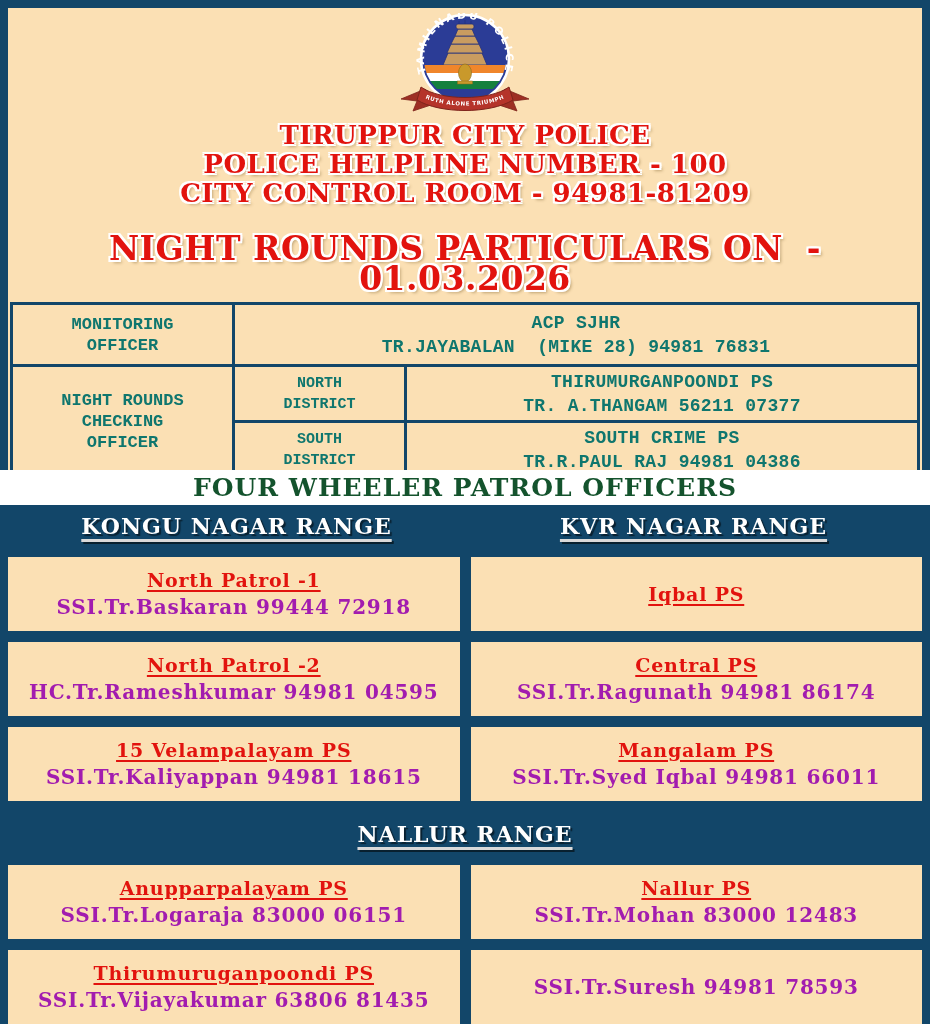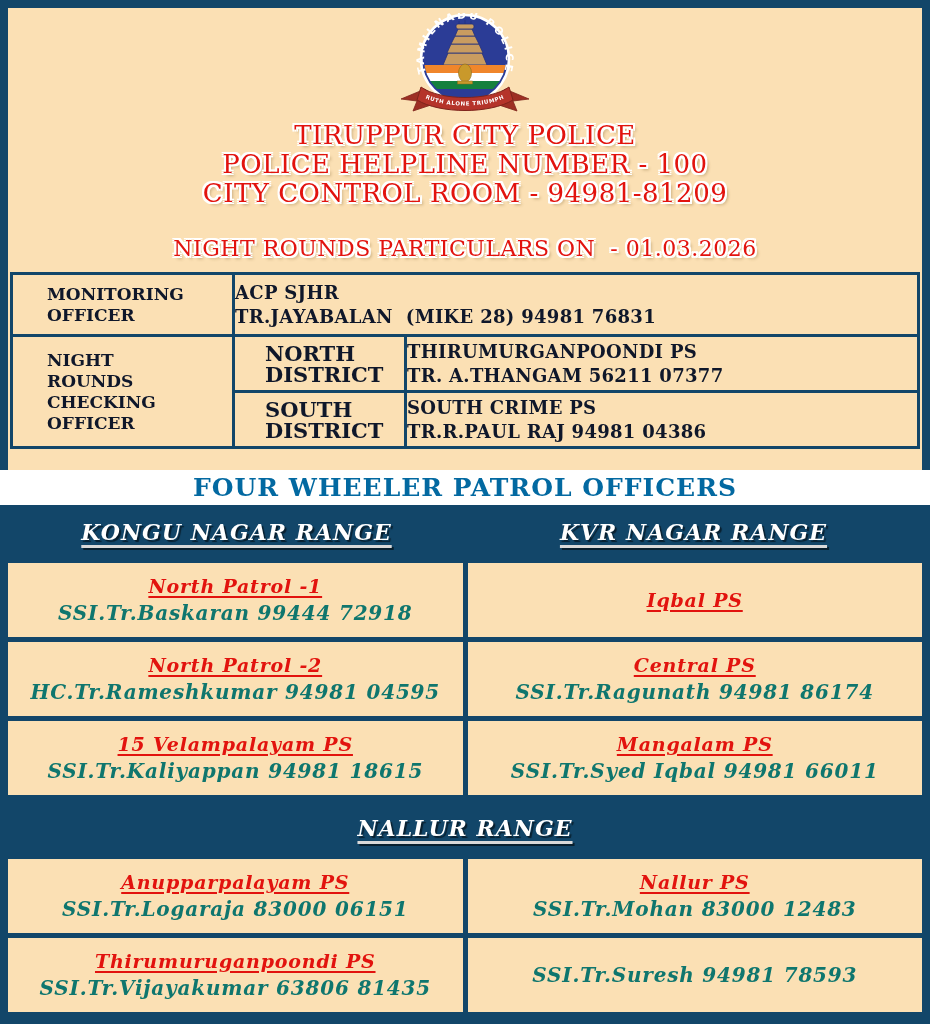--- a/index.html
+++ b/index.html
@@ -17,107 +17,108 @@
   
   .top-area {
     height: 462px;
     background: #FBE0B4;
     overflow: hidden;
     text-align: center;
   }
   .logo-wrap { margin-top: 5px; height: 104px; display: flex; justify-content: center; }
 
   .title-line {
-    font-weight: normal;
+    font-weight: bold;
     font-size: 26px;
     line-height: 29px;
     color: #E2130E;
     letter-spacing: 0.5px;
     white-space: pre-wrap;
     text-shadow:
       -2px -2px 0 #fff, 2px -2px 0 #fff, -2px 2px 0 #fff, 2px 2px 0 #fff,
       -2px 0 0 #fff, 2px 0 0 #fff, 0 -2px 0 #fff, 0 2px 0 #fff,
       3px 3px 3px rgba(120,90,40,0.45);
   }
   .title-line.first { margin-top: 4px; }
   .announcement {
     margin-top: 26px;
-    font-size: 22px;
+    font-size: 33px;
     line-height: 30px;
     text-align: center;
   }
 
   
   .officers-table {
     border-collapse: collapse;
     width: calc(100% - 4px);
     margin: 8px 2px 0 2px;
     table-layout: fixed;
   }
   .officers-table td {
     border: 3px solid #124669;
-    text-align: left;
+    text-align: center;
     vertical-align: middle;
-    color: #0f172a;
+    color: #0f766e;
     font-weight: bold;
+    font-family: Liberation Mono, monospace;
   }
   .officers-table tr.row-monitoring td { height: 62px; }
   .officers-table tr.row-district td { height: 56px; }
   .lbl { font-size: 17px; line-height: 21px; padding: 0 34px; }
-  .lbl-district { font-size: 21px; line-height: 21px; padding: 0 30px; }
+  .lbl-district { font-size: 15px; line-height: 21px; padding: 0 30px; }
   .cell-line { font-size: 18px; line-height: 24px; white-space: pre-wrap; letter-spacing: 0.3px; }
 
   
   .white-band {
     height: 35px;
     margin: 0 -8px;
     background: #FFFFFF;
     display: flex; align-items: center; justify-content: center;
   }
   .white-band span {
-    color: #0369a1; font-weight: bold; font-size: 25px; letter-spacing: 1px;
-  }
-
-  
-  .navy-area { padding-top: 10px; font-style: italic; }
+    color: #14532d; font-weight: bold; font-size: 25px; letter-spacing: 1px;
+  }
+
+  
+  .navy-area { padding-top: 4px; }
   .range-row { display: flex; height: 34px; align-items: center; }
   .range-row.second { margin-top: 16px; }
   .range-half { flex: 1; text-align: center; }
   .range-header {
     display: inline-block;
     color: #FFFFFF; font-weight: bold; font-size: 22px; letter-spacing: 1px;
     text-decoration: underline;
     text-underline-offset: 5px;
     text-decoration-thickness: 3px;
     text-decoration-color: #d9d9d9;
     text-shadow: 2px 2px 1px rgba(0,0,0,0.55);
   }
   .patrol-grid {
     margin-top: 14px;
     display: grid;
     grid-template-columns: 1fr 1fr;
-    gap: 5px;
+    gap: 11px;
     background: #124669;
   }
   .pcell {
     background: #FBE0B4;
     height: 74px;
     display: flex; flex-direction: column;
     align-items: center; justify-content: center;
     text-align: center;
   }
   .station {
     color: #E2130E; font-weight: bold; font-size: 19px; line-height: 25px;
     letter-spacing: 0.8px;
     text-decoration: underline;
     text-underline-offset: 3px;
     text-decoration-thickness: 2px;
   }
   .officer {
-    color: #0f766e; font-weight: bold; font-size: 20px; line-height: 28px;
+    color: #a21caf; font-weight: bold; font-size: 20px; line-height: 28px;
     letter-spacing: 0.8px;
   }
 </style>
 </head>
 <body>
 
 <div class="poster">
 
   <div class="top-area">
 

